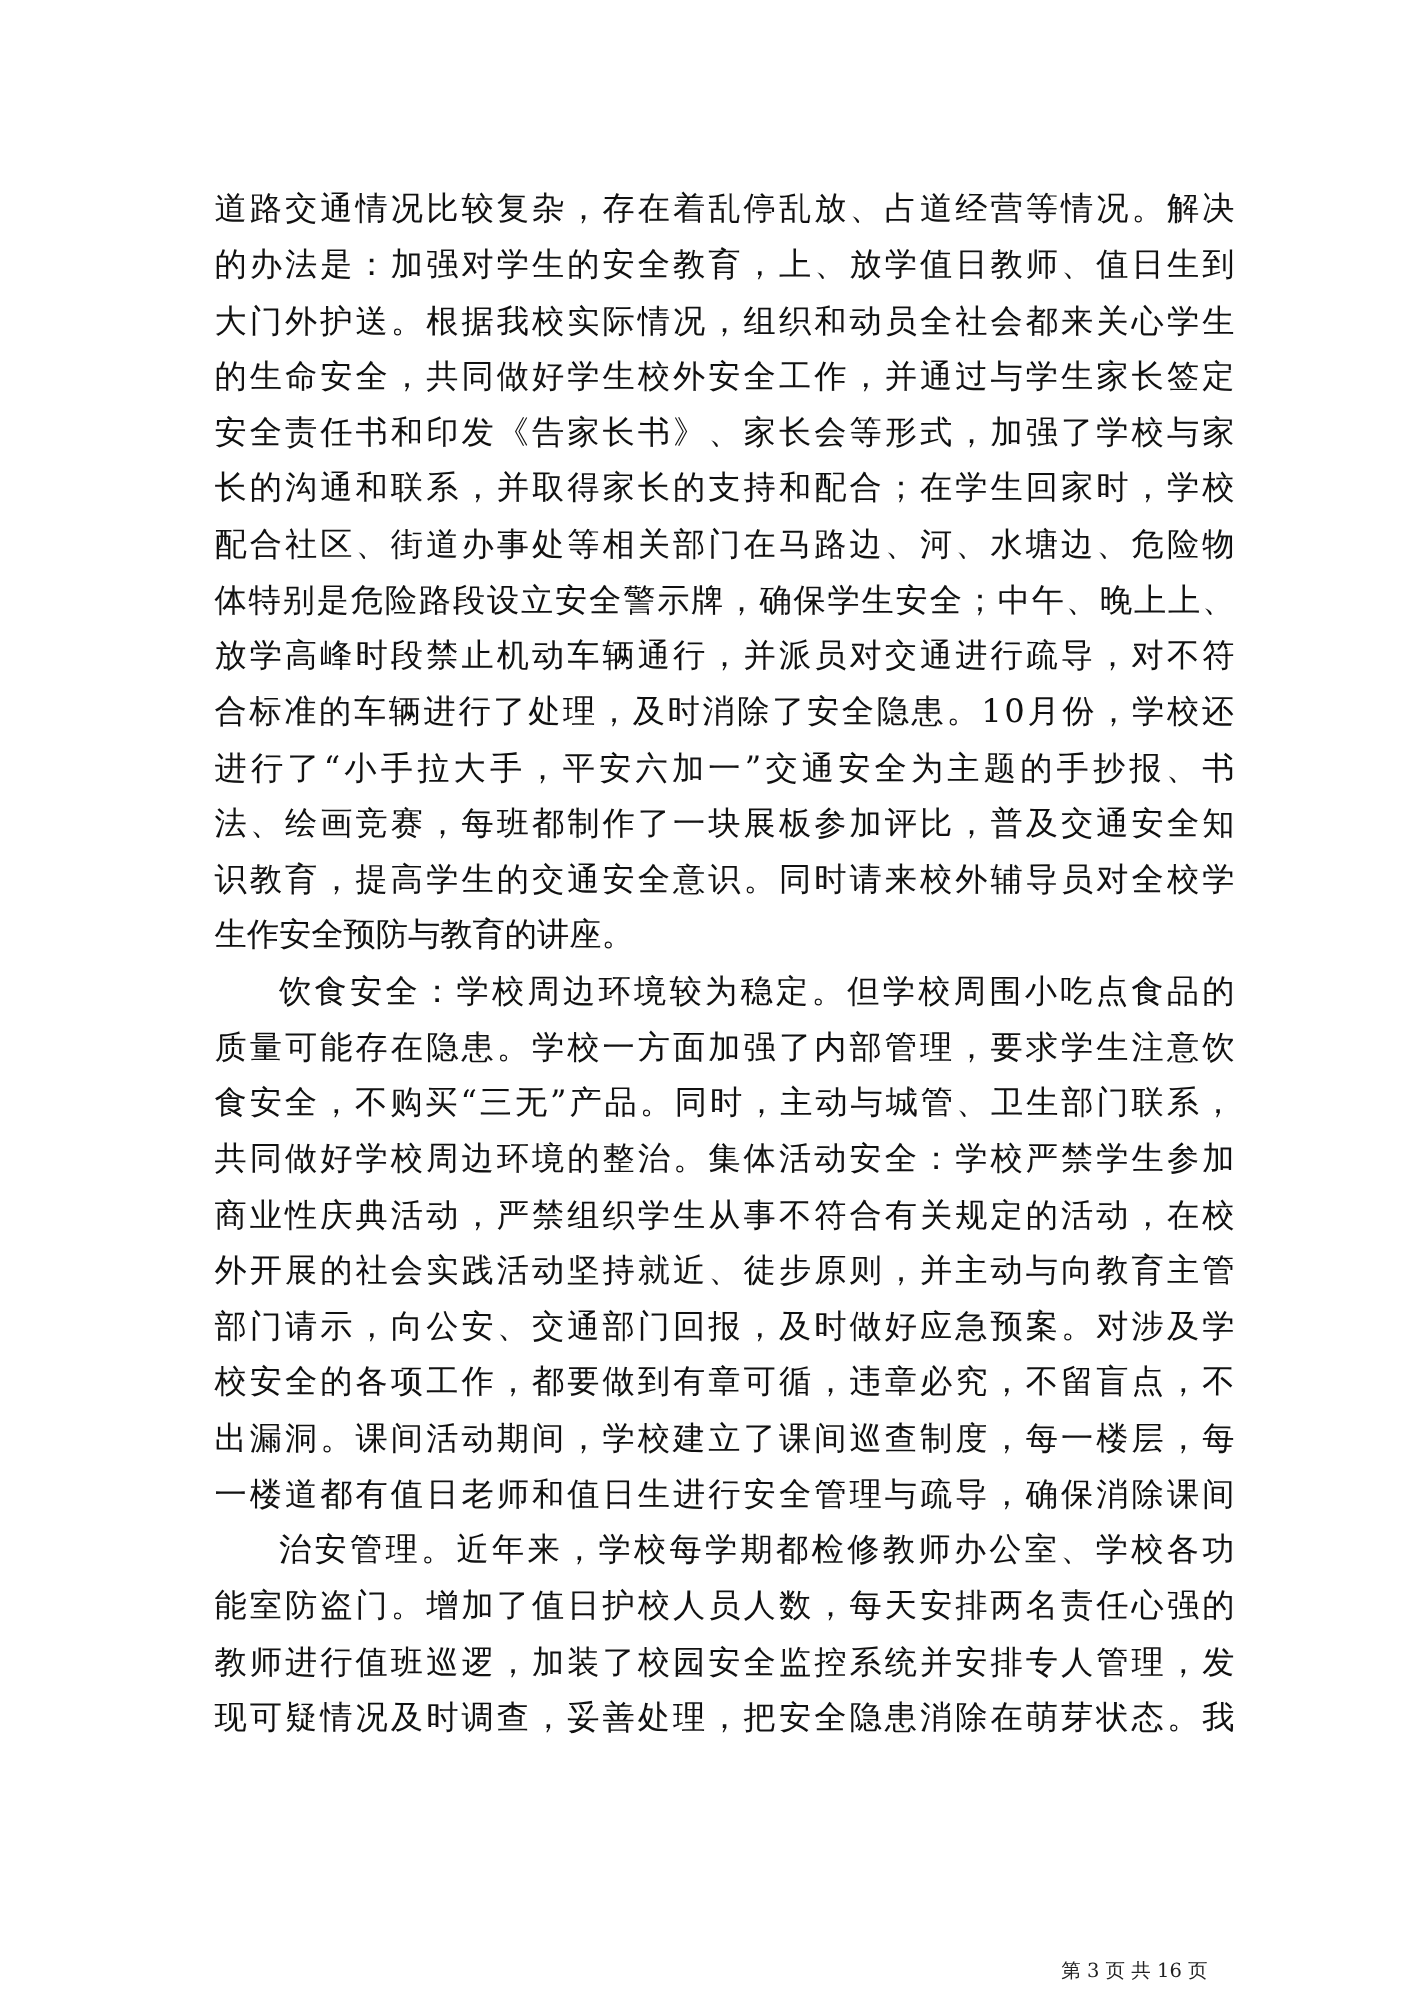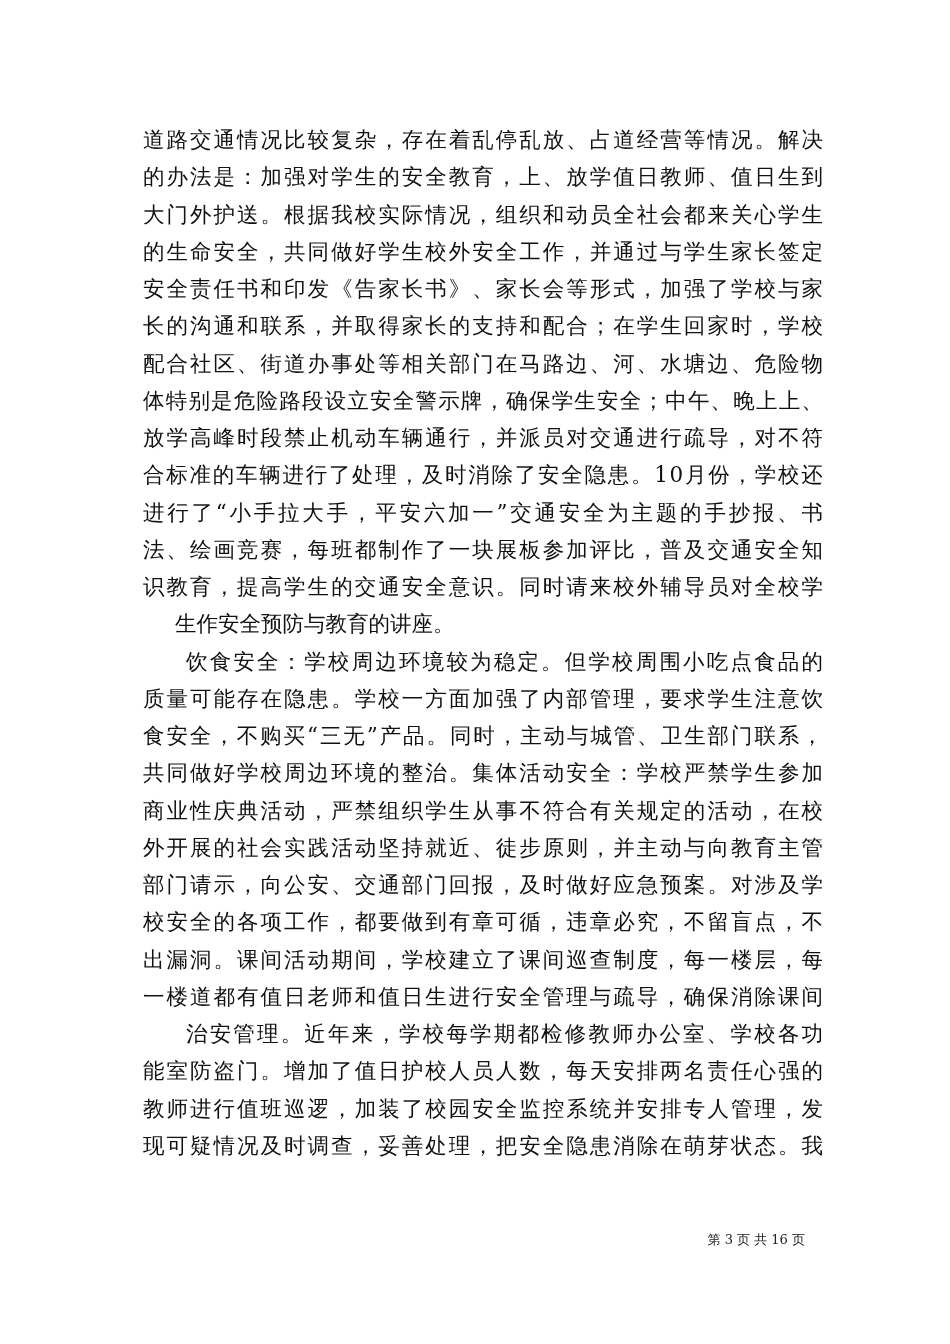--- a/index.html
+++ b/index.html
@@ -10,24 +10,24 @@
     }
     .body-text {
       position: absolute; left: 143px; top: 121px; width: 690px;
       font-family: "DejaVu Serif", "Liberation Serif", serif;
       font-size: 21.5px; color: #111111;
     }
     .line {
       height: 37.25px; line-height: 37.25px; white-space: nowrap;
       display: flex; justify-content: space-between; width: 680px;
     }
-    .line.last { justify-content: flex-start; margin-left: 32px; }
+    .line.last { justify-content: flex-start; }
     .line.indent { padding-left: 43px; width: 637px; }
     .footer {
-      position: absolute; right: 145px; top: 1231px;
+      position: absolute; right: 145px; top: 1305px;
       font-family: "DejaVu Serif", "Liberation Serif", serif;
       font-size: 13px; color: #222222;
     }
   </style>
 </head>
 <body>
 
 <div class="page">
   <div class="body-text">
 

